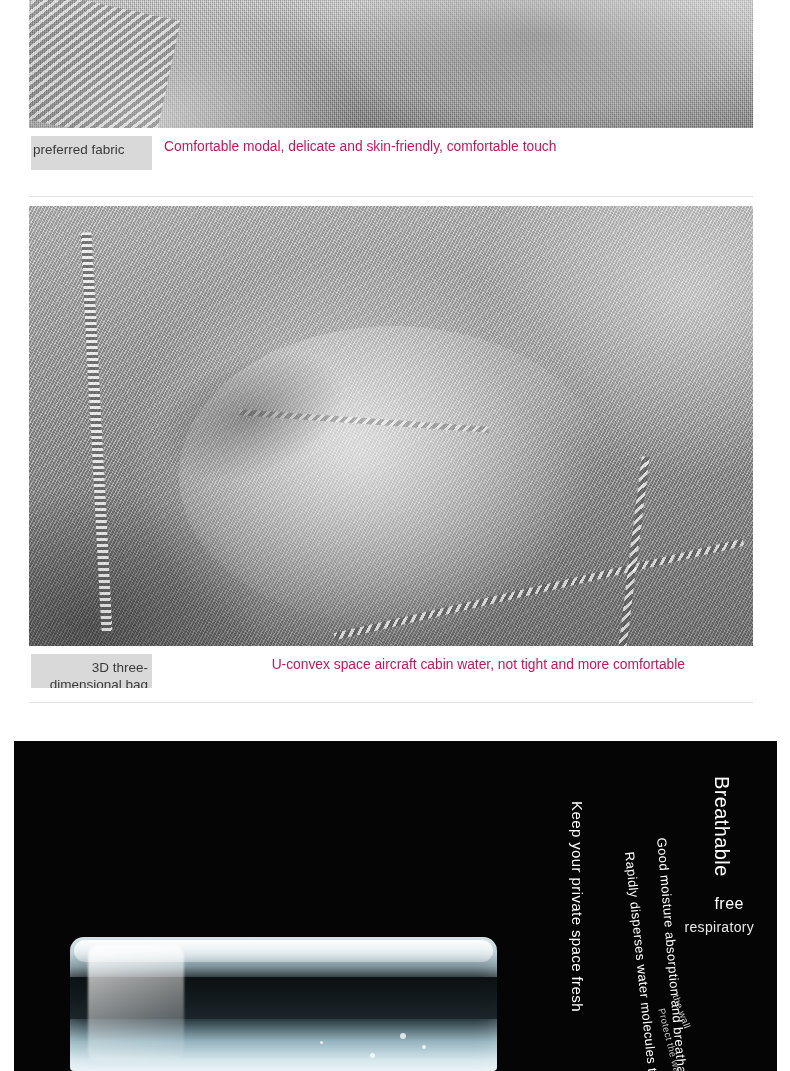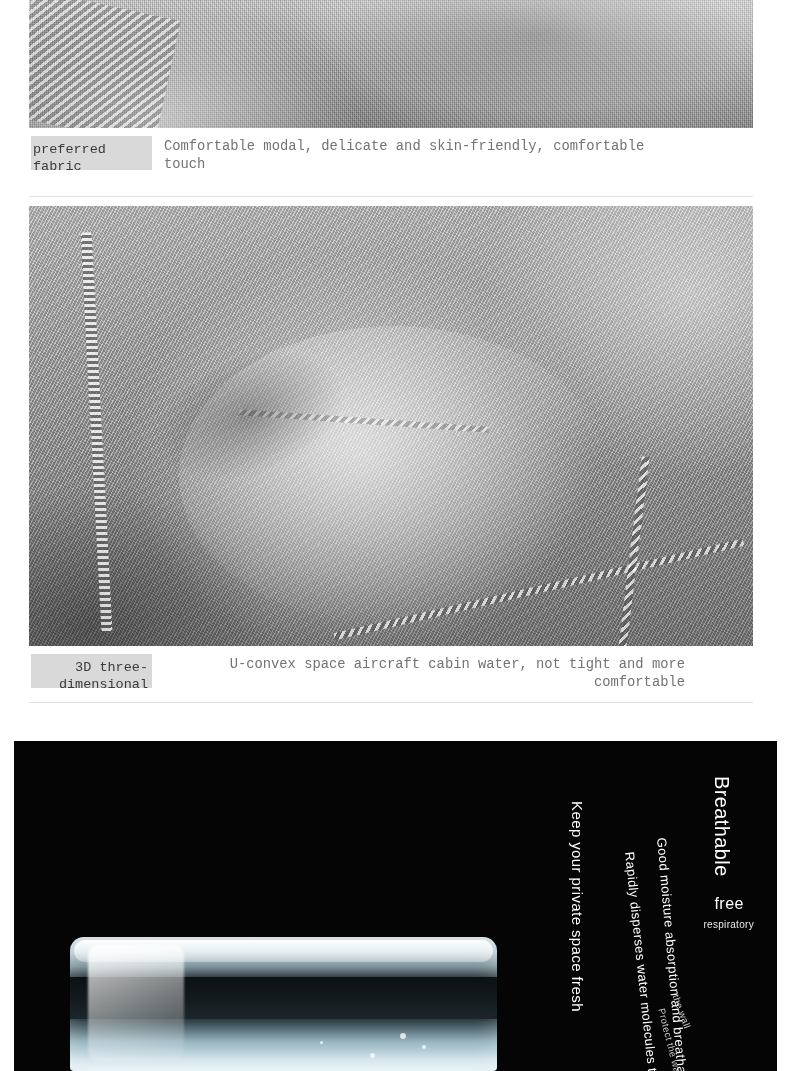--- a/index.html
+++ b/index.html
@@ -18,21 +18,20 @@
     height: 1071px;
     background: #ffffff;
   }
 
   
   .feature-block {
     position: absolute;
     left: 29px;
     width: 656px;
     background: #fff;
-    font-family: Liberation Mono, monospace;
   }
   .feature-photo {
     position: relative;
     width: 724px;
     overflow: hidden;
     background: #b9b9b9;
   }
 
   
   .knit {
@@ -71,21 +70,21 @@
     font-size: 13.5px;
     line-height: 17px;
     padding: 5px 4px 5px 2px;
     height: 34px;
     overflow: hidden;
     white-space: pre-line;
   }
   .caption-text {
     flex: 1 1 auto;
     padding-left: 12px;
-    color: #737373;
+    color: #be185d;
     font-size: 13.8px;
     line-height: 17.5px;
     padding-top: 2px;
   }
   .divider {
     position: absolute;
     left: 29px;
     width: 724px;
     height: 1px;
     background: #e2e2e2;
@@ -131,21 +130,21 @@
     top: 895px;
     color: #fff;
     font-size: 16px;
     letter-spacing: 0.5px;
   }
   .brand-sub {
     position: absolute;
     right: 36px;
     top: 919px;
     color: #e8e8e8;
-    font-size: 10px;
+    font-size: 14px;
     letter-spacing: 0.3px;
   }
 
   
   .glass {
     position: absolute;
     left: 70px;
     top: 937px;
     width: 427px;
     height: 134px;

